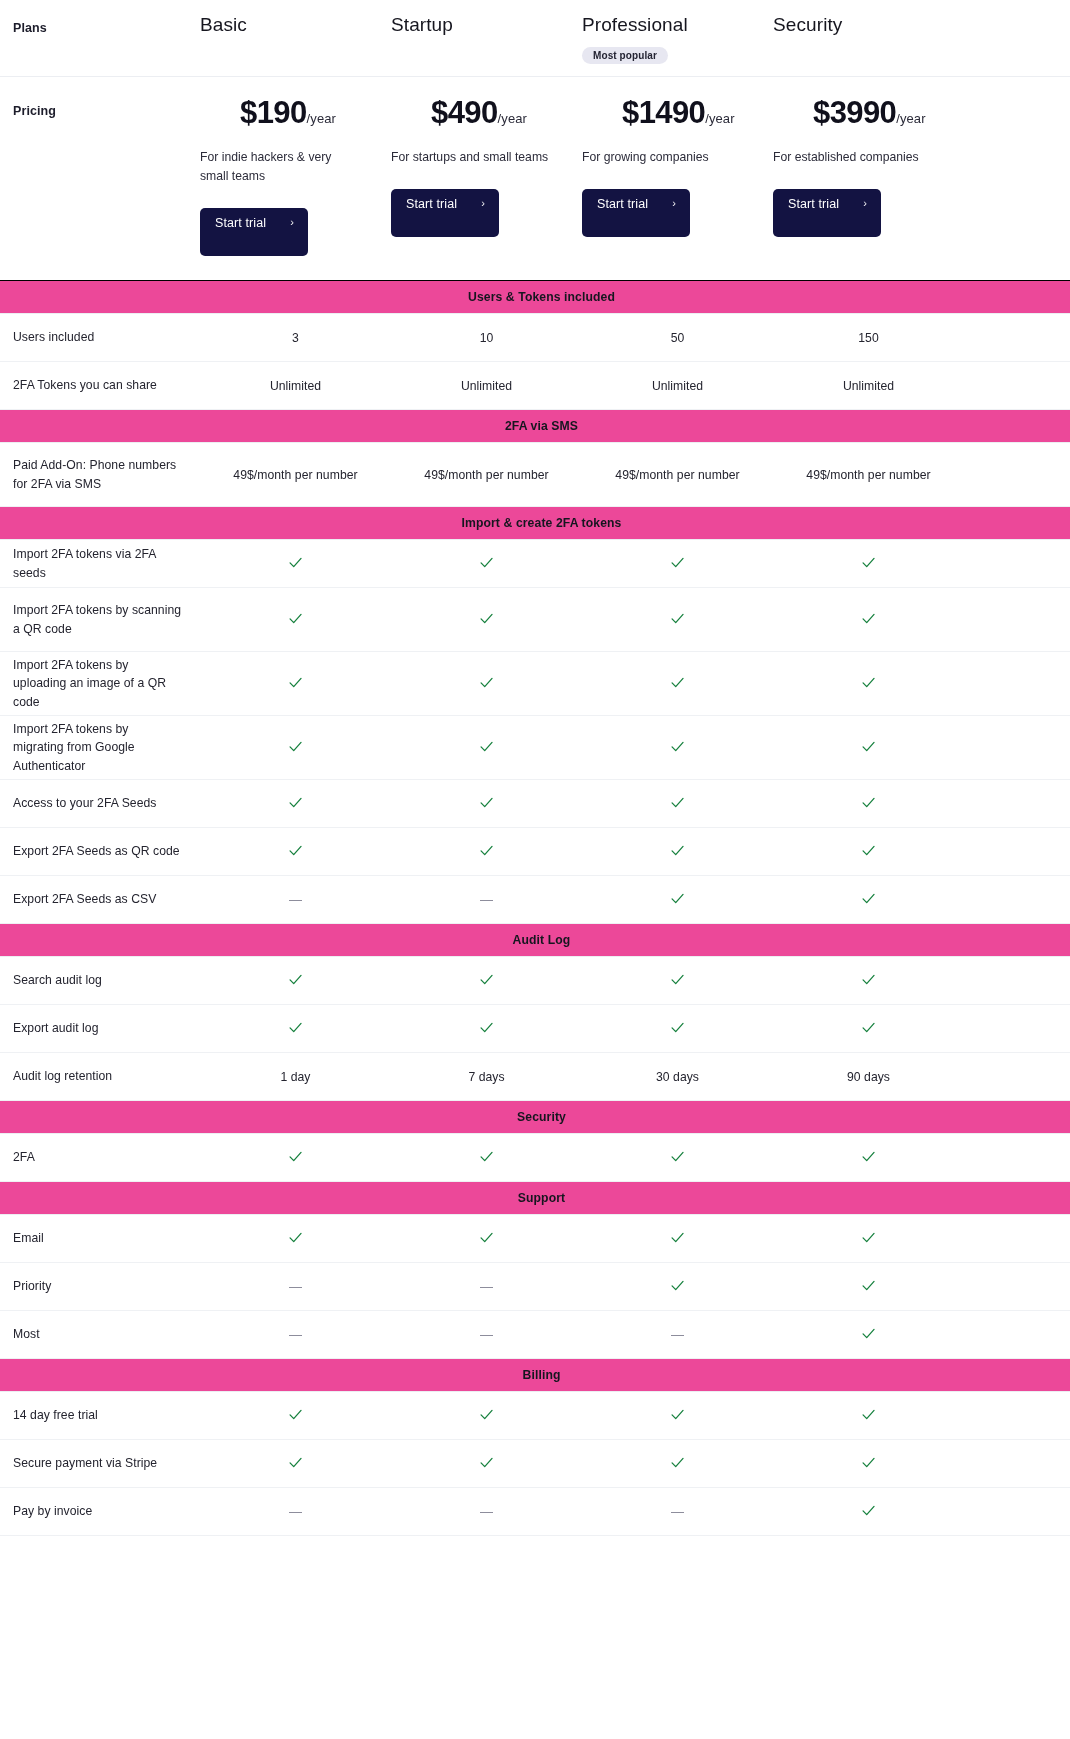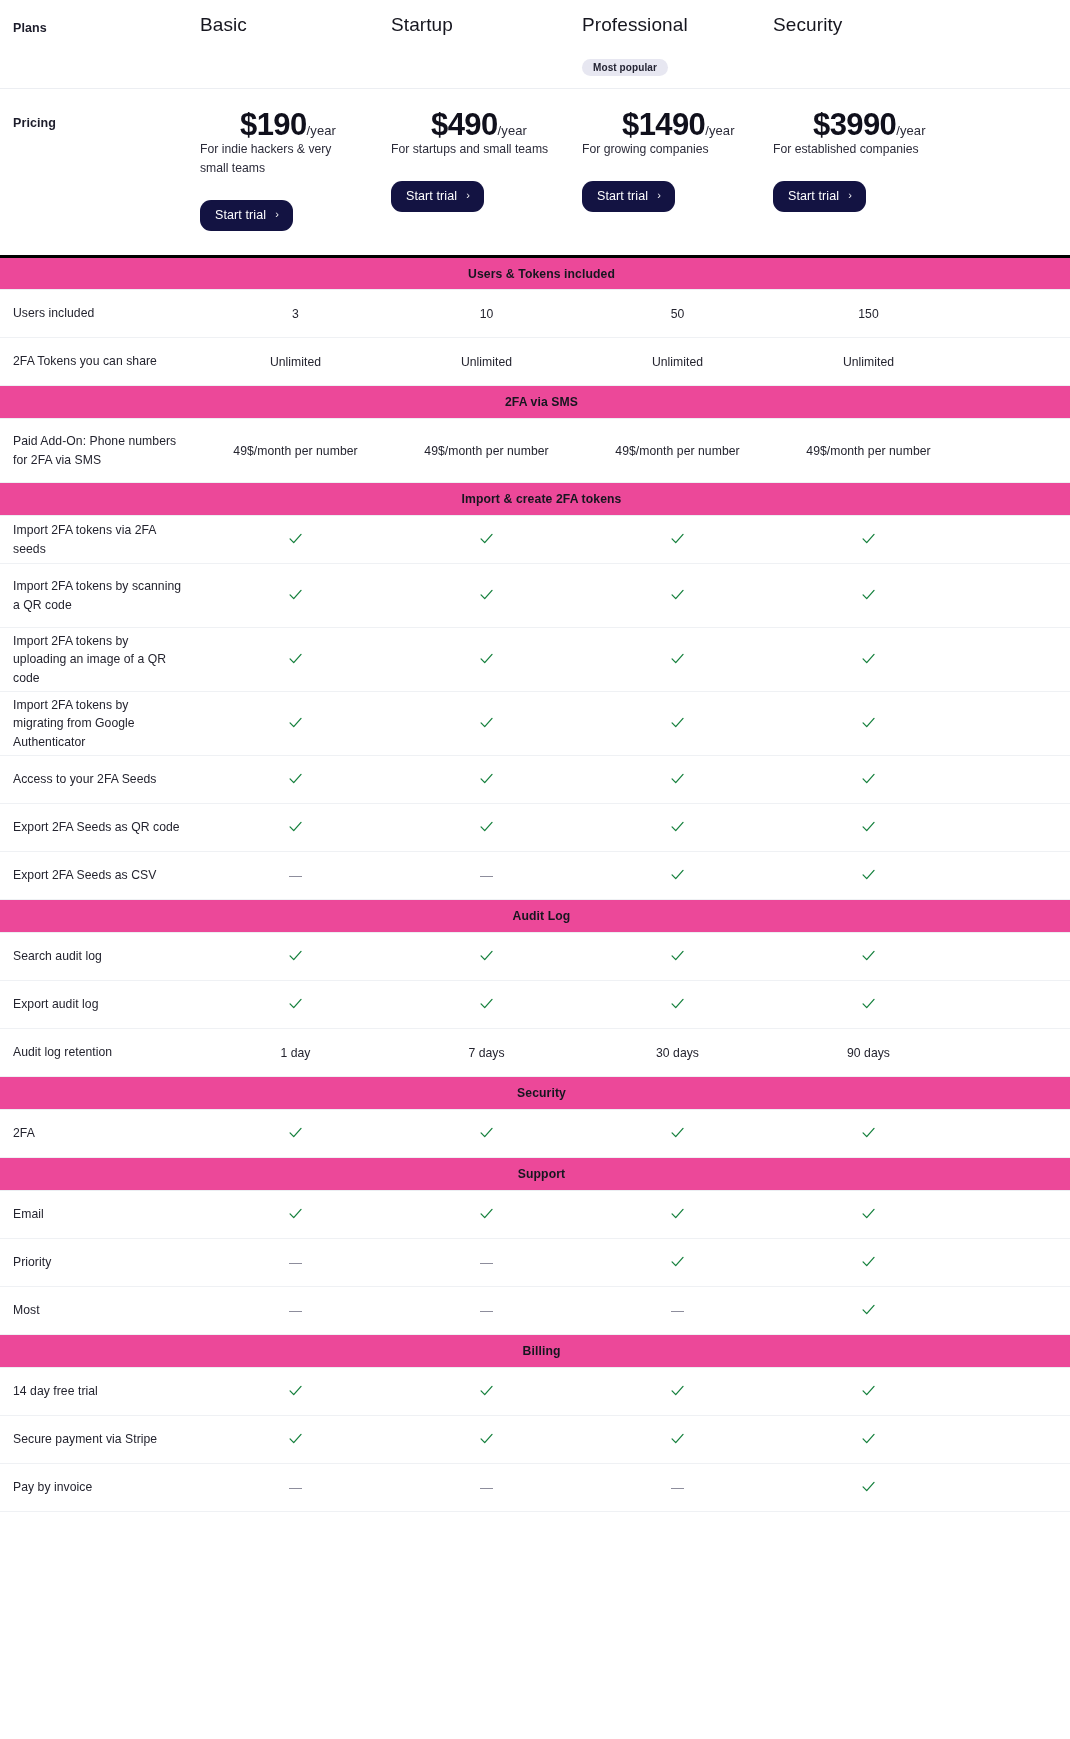--- a/index.html
+++ b/index.html
@@ -50,38 +50,38 @@
     letter-spacing: .1px;
   }
   .plan-name {
     font-size: 19px;
     font-weight: 400;
     color: #16161f;
     letter-spacing: .1px;
     line-height: 1.2;
   }
   .badge-wrap {
-    margin-top: 20px;
+    margin-top: 8px;
     height: 17px;
   }
   .badge {
     display: inline-block;
     background: #e7e7f1;
     color: #242433;
     font-size: 10px;
     font-weight: 700;
     border-radius: 9px;
     padding: 3px 11px 3px 11px;
     letter-spacing: .1px;
     line-height: 1.1;
   }
 
   
   .row-pricing > td {
-    border-bottom: 3px solid #000000;
+    border-bottom: 1px solid #000000;
     vertical-align: top;
     padding-top: 20px;
     padding-bottom: 24px;
   }
   .price-line {
     white-space: nowrap;
     line-height: 1;
   }
   .price-amount {
     font-size: 31px;
@@ -93,35 +93,35 @@
   .price-period {
     font-size: 13px;
     font-weight: 400;
     color: #2a2a38;
     letter-spacing: .1px;
   }
   .price-desc {
     font-size: 12.2px;
     color: #2c2c3a;
     line-height: 1.55;
-    margin-top: 0;
+    margin-top: 20px;
     max-width: 160px;
   }
   .trial-btn {
     display: inline-flex;
     align-items: center;
-    gap: 9px;
+    gap: 24px;
     margin-top: 22px;
     background: #131342;
     color: #ffffff;
     font-size: 12.5px;
     font-weight: 400;
     border: none;
-    border-radius: 11px;
-    padding: 9px 14px 10px 15px;
+    border-radius: 5px;
+    padding: 9px 14px 27px 15px;
     cursor: pointer;
     font-family: "Liberation Sans", sans-serif;
     letter-spacing: .1px;
     line-height: 1;
   }
   .trial-btn .chev {
     font-size: 11px;
     opacity: .95;
     transform: translateY(-0.5px);
   }

